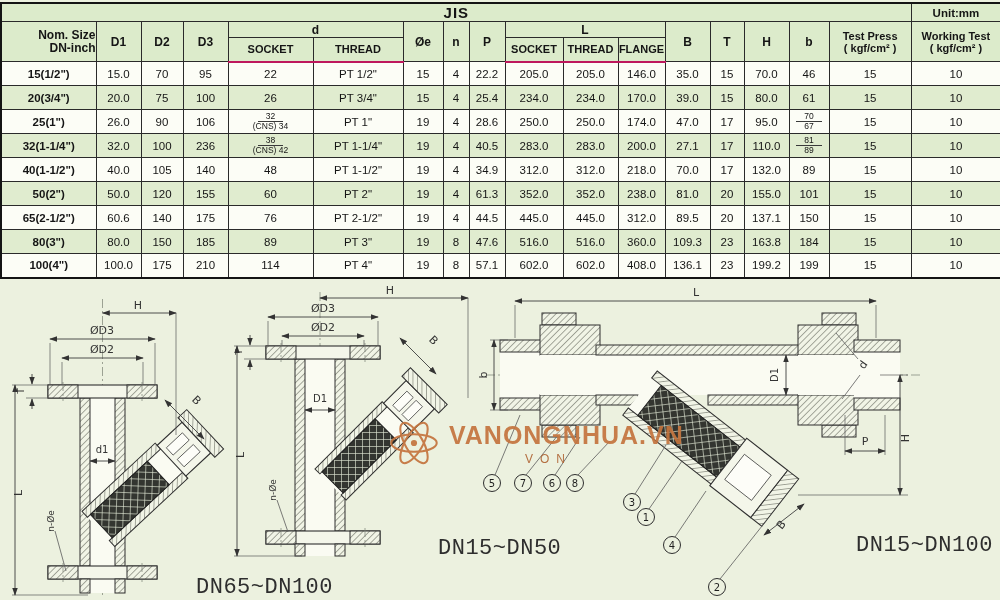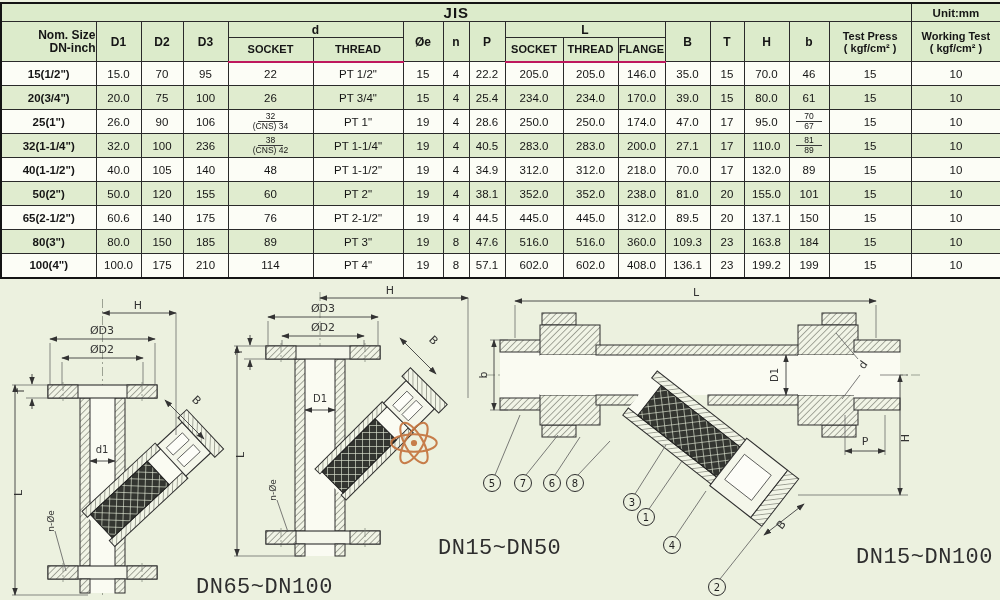--- a/index.html
+++ b/index.html
@@ -252,21 +252,21 @@
       </tr>
       <tr class="rg">
         <td class="size-cell">50(2")</td>
         <td>50.0</td>
         <td>120</td>
         <td>155</td>
         <td>60</td>
         <td>PT 2"</td>
         <td>19</td>
         <td>4</td>
-        <td>38.1</td>
+        <td>61.3</td>
         <td>352.0</td>
         <td>352.0</td>
         <td>238.0</td>
         <td>81.0</td>
         <td>20</td>
         <td>155.0</td>
         <td>101</td>
         <td>15</td>
         <td>10</td>
       </tr>
@@ -610,24 +610,28 @@
     <text class="btext" x="168" y="237.5">1</text>
     <circle class="balloon" cx="194" cy="262" r="8.5"></circle>
     <text class="btext" x="194" y="265.5">4</text>
     <circle class="balloon" cx="239" cy="304" r="8.5"></circle>
     <text class="btext" x="239" y="307.5">2</text>
   </g>
 </svg>
 
 <div class="cap" style="left:196px;top:575px">DN65~DN100</div>
 <div class="cap" style="left:438px;top:536px">DN15~DN50</div>
-<div class="cap" style="left:856px;top:545px">DN15~DN100</div>
+<div class="cap" style="left:856px;top:533px">DN15~DN100</div>
 
 <div class="wm">
   <svg width="62" height="62" viewBox="0 0 60 60">
     <g fill="none" stroke="#c4743e" stroke-width="2">
       <ellipse cx="30" cy="30" rx="22" ry="8.5"></ellipse>
       <ellipse cx="30" cy="30" rx="22" ry="8.5" transform="rotate(60 30 30)"></ellipse>
       <ellipse cx="30" cy="30" rx="22" ry="8.5" transform="rotate(120 30 30)"></ellipse>
     </g>
     <circle cx="30" cy="30" r="3" fill="#c4743e"></circle>
   </svg>
+  <div class="wm-texts">
+    <div class="wm-title">VANONGNHUA.VN</div>
+    <div class="wm-sub">VON</div>
+  </div>
 </div>
 
 </body></html>

